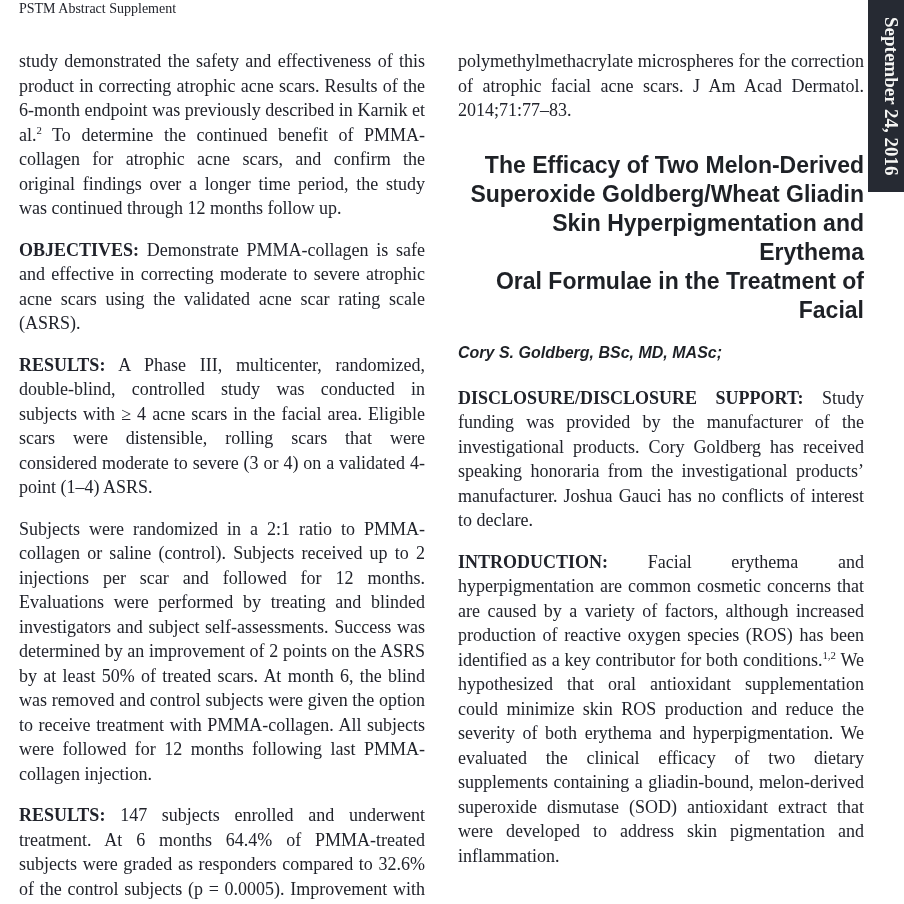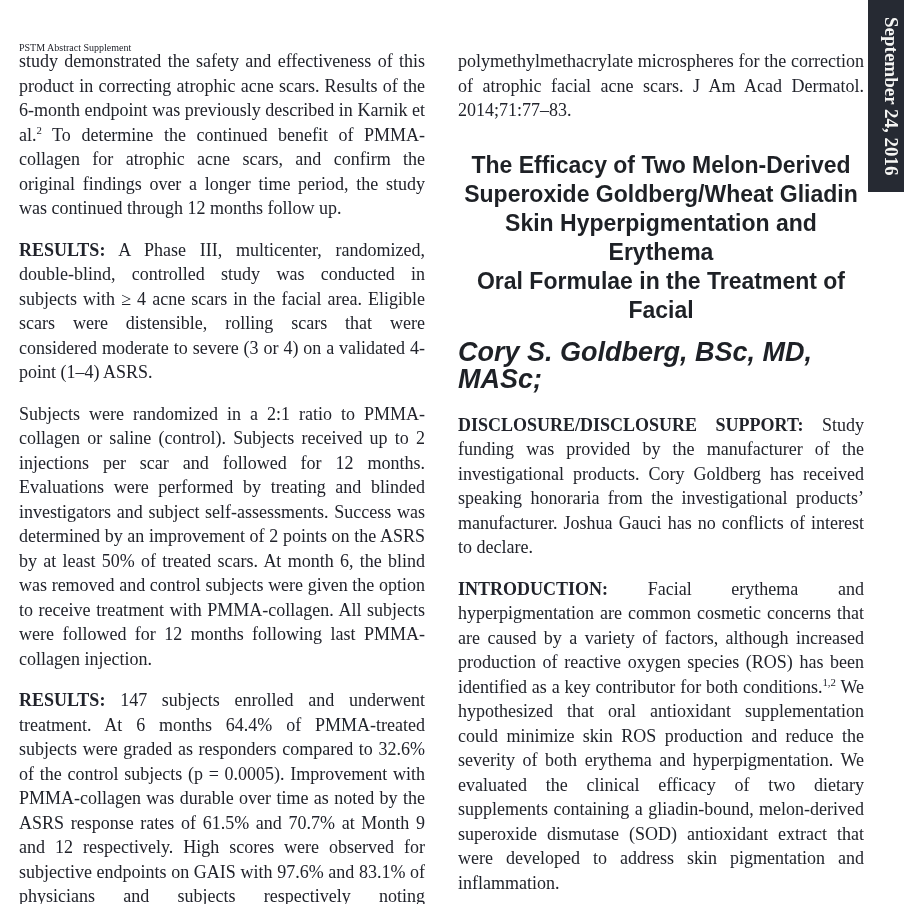--- a/index.html
+++ b/index.html
@@ -16,24 +16,23 @@
     width: 904px;
     height: 904px;
     overflow: hidden;
     font-family: "Liberation Serif", "DejaVu Serif", serif;
     color: #21232b;
   }
   .running-header {
     position: absolute;
     top: 0px;
     left: 19px;
-    font-size: 10px;
+    font-size: 14px;
     line-height: 18px;
     color: #21232b;
-    margin-top: 39px;
   }
   .date-banner {
     position: absolute;
     top: 0;
     right: -26px;
     width: 62px;
     height: 192px;
     background: #262a33;
     color: #f5f5f3;
     overflow: hidden;
@@ -68,27 +67,27 @@
     vertical-align: super;
     line-height: 0;
   }
   .article-title {
     font-family: "Liberation Sans", "DejaVu Sans", sans-serif;
     font-weight: bold;
     font-size: 23px;
     line-height: 29px;
     color: #1e2126;
     margin: 28px 0 14px 0;
-    text-align: center;
+    text-align: right;
   }
   .article-authors {
     font-family: "Liberation Sans", "DejaVu Sans", sans-serif;
     font-weight: bold;
     font-style: italic;
-    font-size: 27px;
+    font-size: 16px;
     line-height: 27px;
     color: #1e2126;
     margin: 0 0 20px 0;
     text-align: left;
   }
 </style>
 </head>
 <body>
 
 <div class="page">
@@ -97,20 +96,21 @@
 
   <div class="date-banner">
     <div class="date-banner-text">
 <span>September 24, 2016</span></div>
   </div>
 
   <div class="col col-left">
 
     <p class="body-para"><span>study demonstrated the safety and effectiveness of this product in correcting atrophic acne scars. Results of the 6-month endpoint was previously described in Karnik et al.</span><sup class="ref">2</sup><span> To determine the continued benefit of PMMA-collagen for atrophic acne scars, and confirm the original findings over a longer time period, the study was continued through 12 months follow up.</span></p>
 
+    <p class="body-para"><span class="lead-label">OBJECTIVES:</span><span> Demonstrate PMMA-collagen is safe and effective in correcting moderate to severe atrophic acne scars using the validated acne scar rating scale (ASRS).</span></p>
 
     <p class="body-para"><span class="lead-label">RESULTS:</span><span> A Phase III, multicenter, randomized, double-blind, controlled study was conducted in subjects with ≥ 4 acne scars in the facial area. Eligible scars were distensible, rolling scars that were considered moderate to severe (3 or 4) on a validated 4-point (1–4) ASRS.</span></p>
 
     <p class="body-para"><span>Subjects were randomized in a 2:1 ratio to PMMA-collagen or saline (control). Subjects received up to 2 injections per scar and followed for 12 months. Evaluations were performed by treating and blinded investigators and subject self-assessments. Success was determined by an improvement of 2 points on the ASRS by at least 50% of treated scars. At month 6, the blind was removed and control subjects were given the option to receive treatment with PMMA-collagen. All subjects were followed for 12 months following last PMMA-collagen injection.</span></p>
 
     <p class="body-para"><span class="lead-label">RESULTS:</span><span> 147 subjects enrolled and underwent treatment. At 6 months 64.4% of PMMA-treated subjects were graded as responders compared to 32.6% of the control subjects (p = 0.0005). Improvement with PMMA-collagen was durable over time as noted by the ASRS response rates of 61.5% and 70.7% at Month 9 and 12 respectively. High scores were observed for subjective endpoints on GAIS with 97.6% and 83.1% of physicians and subjects respectively noting improvement. Subjects expressed a high degree of satisfaction (90.4%) with the amount of scar correction. PMMA-collagen showed excellent safety with generally mild, reversible adverse events. No significant differences in efficacy or safety were noted between genders, for darker skin types, or in older age groups. PMMA treated subjects were followed for 12 months</span></p>
 
   </div>
 
   <div class="col col-right">

